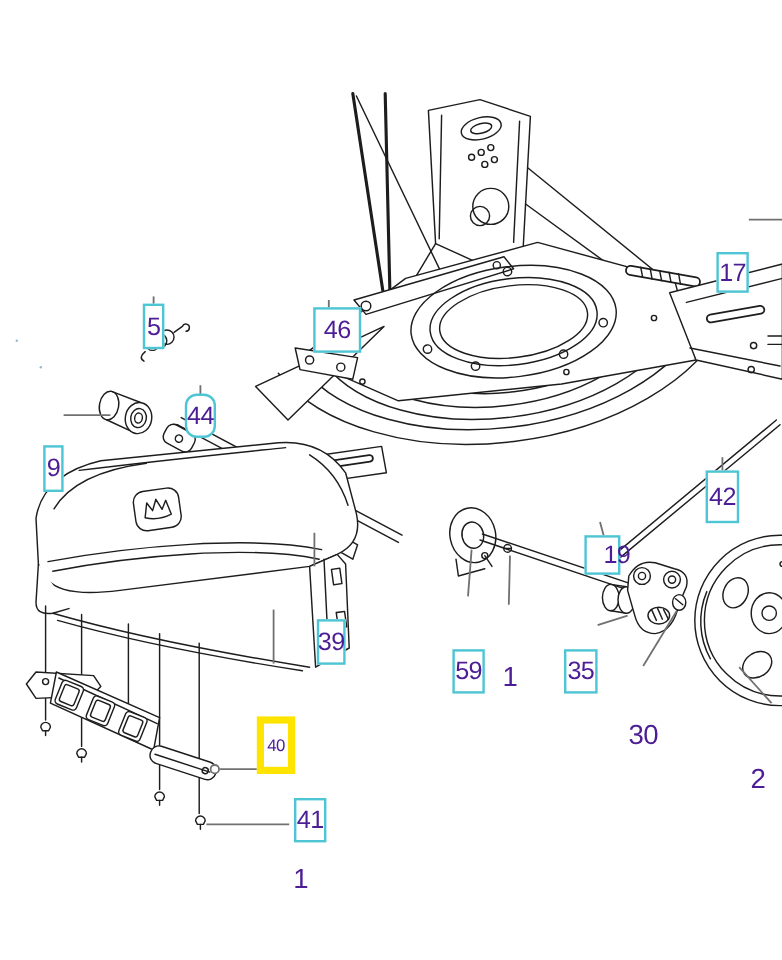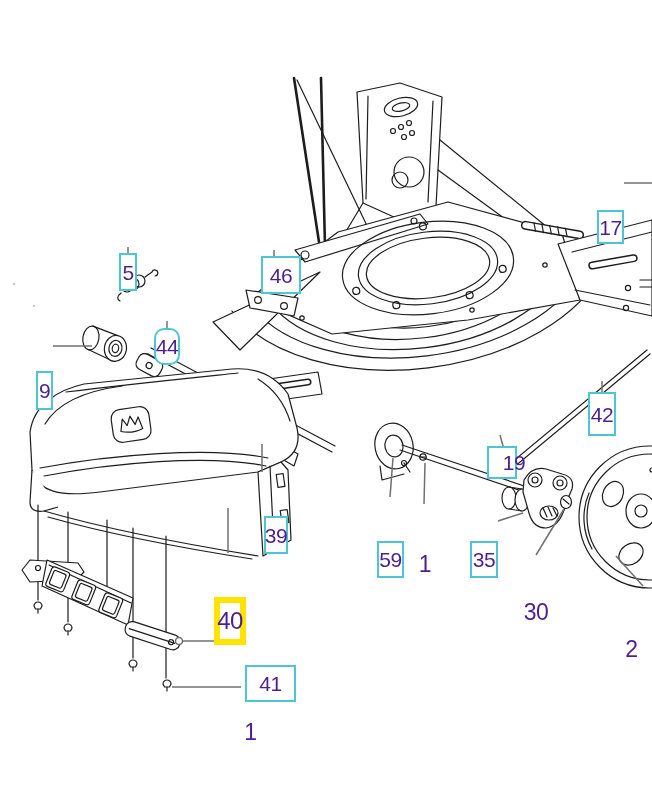--- a/index.html
+++ b/index.html
@@ -4,21 +4,21 @@
 <style>
   html,body{margin:0;padding:0;background:#fff;}
   .stage{position:relative;width:652px;height:800px;background:#ffffff;overflow:hidden;
          font-family:"Liberation Sans",sans-serif;}
   .stage svg{position:absolute;left:0;top:0;}
   #callout-layer{position:absolute;left:0;top:0;width:652px;height:800px;}
   .callout{position:absolute;display:flex;align-items:center;justify-content:center;
            font-weight:normal;color:#4c1d95;box-sizing:border-box;line-height:1;
            letter-spacing:-0.5px;cursor:pointer;margin-top:44px;}
   .callout.boxed{border:2px solid #4ec5d4;background:#fff;font-size:21px;}
-  .callout.highlighted{border:6px solid #ffe400;background:#fff;font-size:24px;}
+  .callout.highlighted{border:6px solid #ffe400;background:#fff;font-size:14px;}
   .callout.plain{background:transparent;font-size:23px;}
   
   .ink{stroke:#1d1d1d;fill:none;stroke-width:1.2;stroke-linecap:round;stroke-linejoin:round;}
   .inkf{stroke:#1d1d1d;fill:#ffffff;stroke-width:1.2;stroke-linejoin:round;}
   .thick{stroke:#1d1d1d;fill:none;stroke-width:2.6;stroke-linecap:round;}
   .leader{stroke:#707070;fill:none;stroke-width:1.5;}
 </style>
 </head>
 <body>
 
@@ -302,16 +302,16 @@
       <div class="callout boxed" style="left: 36px; top: 327px; width: 17px; height: 39px;">9</div>
       <div class="callout boxed" style="left: 588px; top: 348px; width: 28px; height: 44px;">42</div>
       <div class="callout boxed" style="left: 487px; top: 402px; width: 30px; height: 33px; padding-left: 24px;">19</div>
       <div class="callout boxed" style="left: 377px; top: 497px; width: 27px; height: 37px;">59</div>
       <div class="callout plain" style="left: 415px; top: 504px; width: 20px; height: 32px;">1</div>
       <div class="callout boxed" style="left: 470px; top: 497px; width: 28px; height: 37px;">35</div>
       <div class="callout plain" style="left: 521px; top: 555px; width: 30px; height: 27px;">30</div>
       <div class="callout plain" style="left: 622px; top: 591px; width: 19px; height: 29px;">2</div>
       <div class="callout boxed" style="left: 264px; top: 472px; width: 24px; height: 38px;">39</div>
       <div class="callout highlighted" style="left: 214px; top: 553px; width: 32px; height: 48px;">40</div>
-      <div class="callout boxed" style="left: 245px; top: 621px; width: 51px; height: 37px;">41</div>
+      <div class="callout boxed" style="left: 245px; top: 621px; width: 27px; height: 37px;">41</div>
       <div class="callout plain" style="left: 241px; top: 673px; width: 19px; height: 31px;">1</div>
     </div>
 </div>
 
 </body></html>

